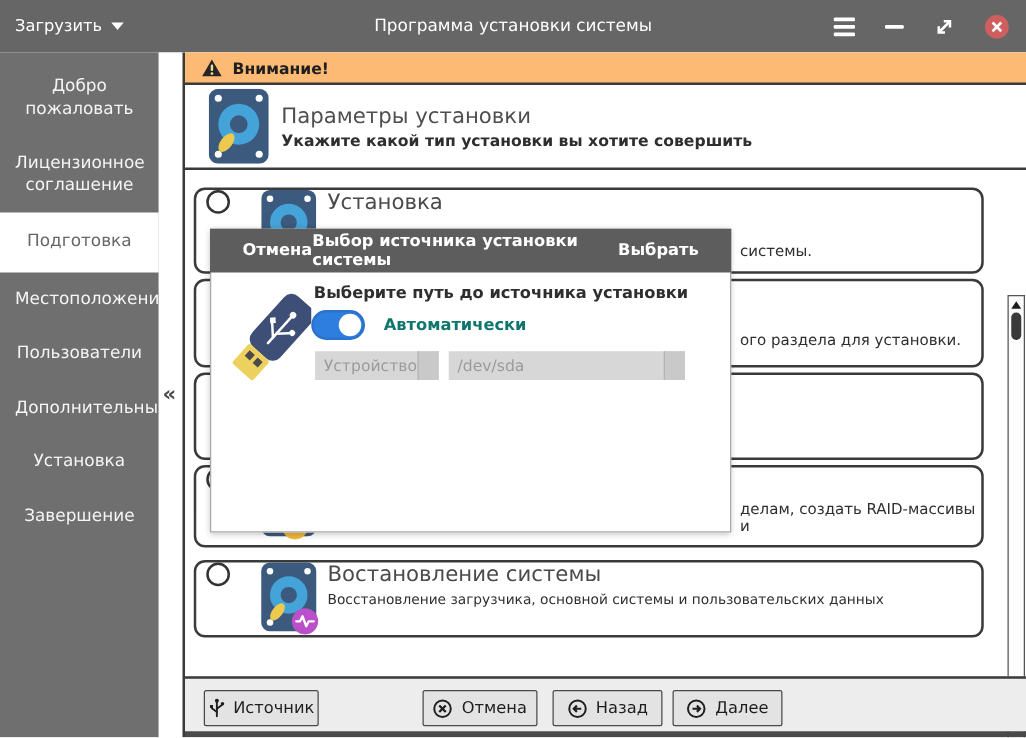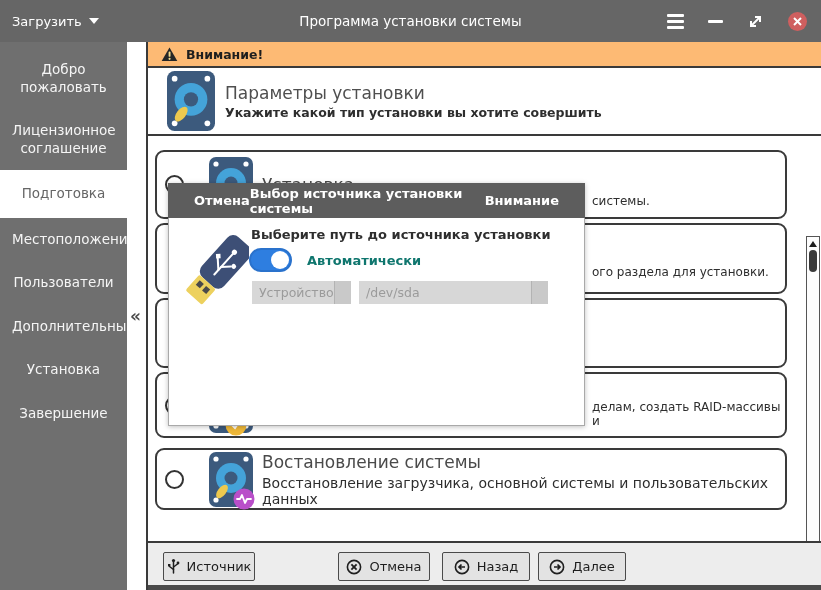--- a/index.html
+++ b/index.html
@@ -36,27 +36,27 @@
   .warnbar{height:26px;background:#fdba74;border-bottom:2px solid #3a3a3a;box-sizing:border-box;
            display:flex;align-items:center;gap:8px;padding-left:13px;font-size:12.5px;
            font-weight:bold;color:#1e1e1e;}
   .pheader{height:68px;border-bottom:2px solid #3a3a3a;box-sizing:border-box;background:#fff;
            display:flex;align-items:center;gap:10px;padding-left:19px;}
   .ph-title{font-size:17px;color:#4f4f4f;}
   .ph-sub{font-size:12.5px;font-weight:bold;color:#2e2e2e;margin-top:2px;}
 
   .content{position:absolute;left:0;top:94px;width:673px;height:405px;}
   .card{position:absolute;left:7px;width:632px;border:2px solid #3a3a3a;border-radius:9px;
-        background:#fff;box-sizing:border-box;display:flex;align-items:center;}
+        background:#fff;box-sizing:border-box;display:flex;align-items:flex-start;}
   .radio{width:15px;height:15px;border:2px solid #333;border-radius:50%;background:#fff;
          margin-left:8px;flex:none;}
   .c-icon{margin-left:25px;flex:none;line-height:0;}
   .c-text{margin-left:9px;}
   .c-title{font-size:17px;color:#4a4a4a;}
-  .c-desc{font-size:14px;color:#2e2e2e;margin-top:3px;}
+  .c-desc{font-size:11px;color:#2e2e2e;margin-top:3px;}
   .frag{position:absolute;left:435px;font-size:12px;color:#2e2e2e;}
 
   
   .vscroll{position:absolute;left:658px;top:100px;width:14px;height:397px;background:#fdfdfd;
            border:1px solid #555;box-sizing:border-box;}
   .sb-up{position:absolute;top:4px;left:2px;width:0;height:0;border-left:4px solid transparent;
          border-right:4px solid transparent;border-bottom:6px solid #1e1e1e;}
   .sb-thumb{position:absolute;top:13px;left:2px;width:8px;height:22px;background:#3a3a3a;border-radius:4px;}
 
   
@@ -232,21 +232,21 @@
         <span class="sb-up"></span>
         <span class="sb-thumb"></span>
 
       </div>
     </div>
 
     <div class="modal">
       <div class="m-header">
         <span>Отмена</span>
         <span>Выбор источника установки системы</span>
-        <span>Внимание</span>
+        <span>Выбрать</span>
       </div>
       <div class="m-body">
         <span class="usb-big">
           <svg width="72" height="96" viewBox="0 0 72 96">
             <g transform="rotate(42 36 48)">
               <rect x="21" y="2" width="30" height="54" rx="8" fill="#3d4f76"></rect>
               <rect x="25" y="56" width="22" height="21" rx="2" fill="#edd15e"></rect>
               <rect x="29" y="60" width="5.5" height="6" fill="#4a4a4a"></rect>
               <rect x="37.5" y="60" width="5.5" height="6" fill="#4a4a4a"></rect>
               <g stroke="#fff" stroke-width="2" fill="none" stroke-linecap="round">

